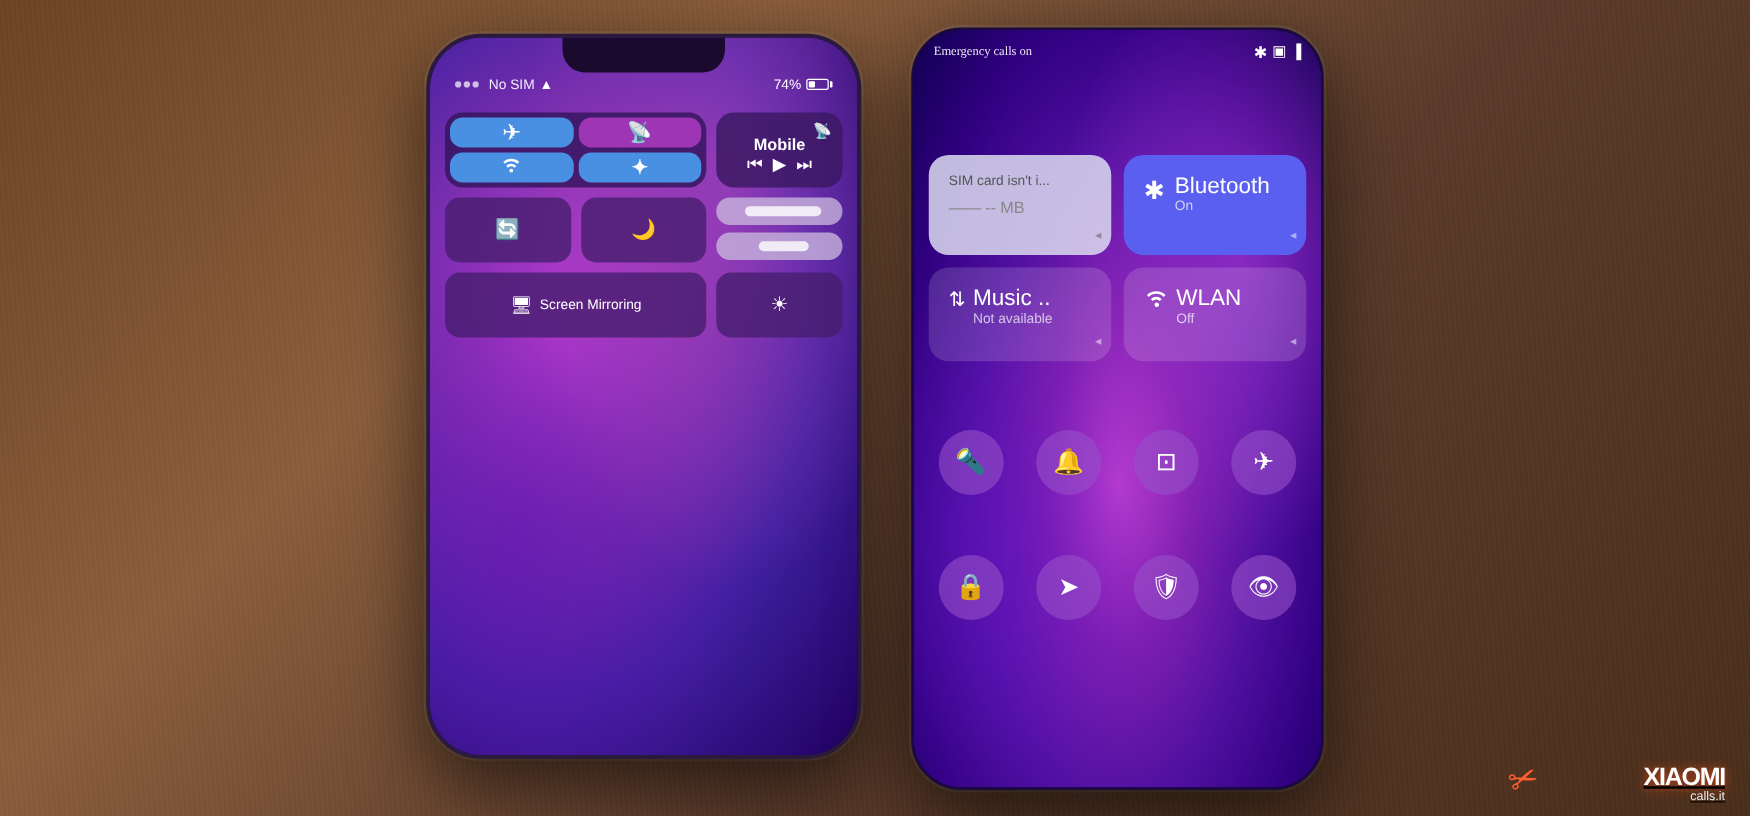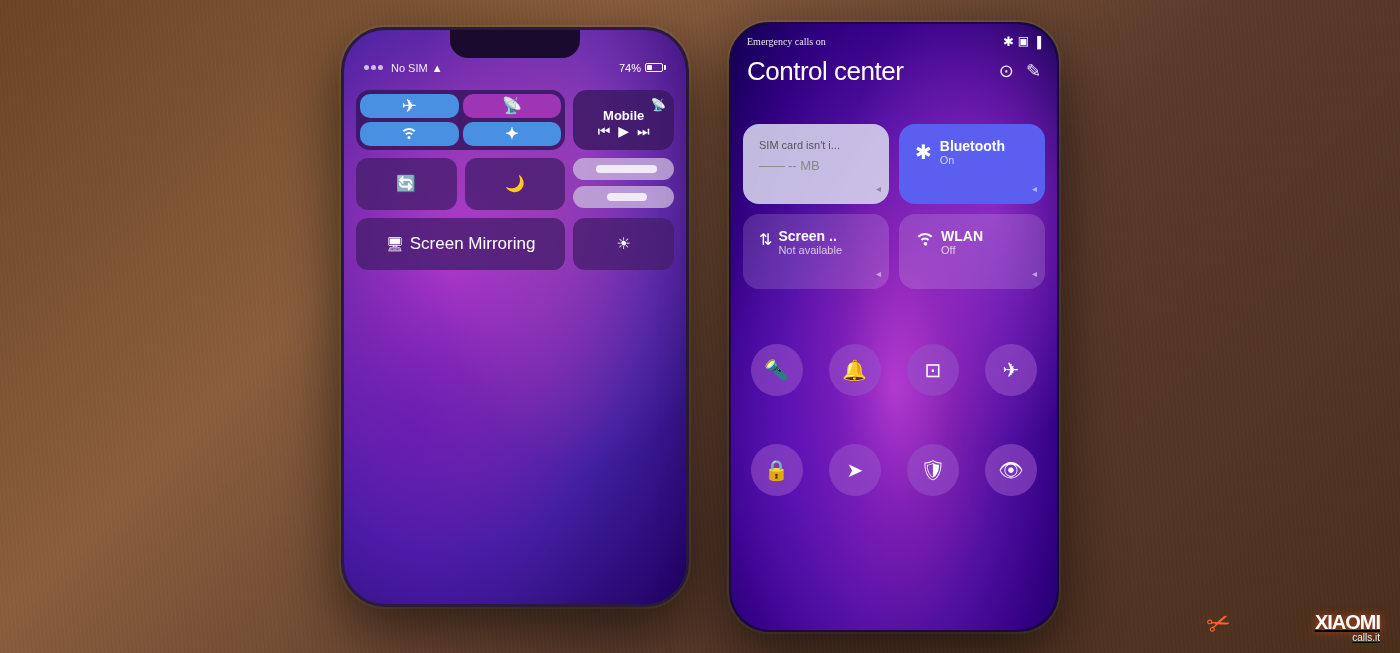--- a/index.html
+++ b/index.html
@@ -361,22 +361,22 @@
       background: rgba(255,255,255,0.15);
     }
     .xiaomi-tile.on {
       background: #5b5ff0;
     }
     .xiaomi-tile.light-off {
       background: rgba(220, 220, 240, 0.85);
     }
 
     .xiaomi-tile-label {
-      font-size: 14px;
-      font-weight: 700;
+      font-size: 18px;
+      font-weight: 400;
       color: white;
     }
     .xiaomi-tile-sublabel {
       font-size: 11px;
       color: rgba(255,255,255,0.7);
     }
 
     
     .xiaomi-circles {
       position: absolute;
@@ -538,21 +538,21 @@
           <div style="background:rgba(200,180,220,0.8);border-radius:12px;height:22px;display:flex;align-items:center;justify-content:center;">
             <span style="width:60%;height:8px;background:rgba(255,255,255,0.8);border-radius:4px;display:block;margin-left:6px;"></span>
           </div>
           <div style="background:rgba(200,180,220,0.8);border-radius:12px;height:22px;display:flex;align-items:center;justify-content:center;">
             <span style="width:40%;height:8px;background:rgba(255,255,255,0.8);border-radius:4px;display:block;margin-left:6px;"></span>
           </div>
         </div>
 
         <div class="ios-tile-wide" style="grid-column: span 2; height:52px; gap:6px;">
           <span style="font-size:14px;">🖥</span>
-          <span style="font-size:17px;font-weight:500;color:white;">Screen Mirroring</span>
+          <span style="font-size:11px;font-weight:500;color:white;">Screen Mirroring</span>
         </div>
         <div class="ios-tile-sm" style="height:52px;">
           <span>☀</span>
         </div>
 
       </div>
     </div>
   </div>
 
   <div class="phone xiaomi">
@@ -560,27 +560,20 @@
 
       <div class="android-status">
         <span class="android-status-text">Emergency calls on</span>
         <div class="android-status-icons">
           <span style="font-size:13px;">✱</span>
           <span style="font-size:12px;">▣</span>
           <span style="font-size:11px;">▐</span>
         </div>
       </div>
 
-      <div class="xiaomi-title-row">
-        <span class="xiaomi-title">Control center</span>
-        <div class="xiaomi-title-icons">
-          <span style="font-size:18px;color:white;opacity:0.9;">⊙</span>
-          <span style="font-size:18px;color:white;opacity:0.9;">✎</span>
-        </div>
-      </div>
 
       <div class="xiaomi-grid">
 
         <div class="xiaomi-tile light-off" style="min-height:80px;">
           <div class="sim-tile-text">
             <span>SIM card isn't i...</span>
           </div>
           <div class="sim-dashes">
             <span>—— </span>
             <span>-- MB</span>
@@ -596,21 +589,21 @@
               <div class="xiaomi-tile-sublabel">On</div>
             </div>
           </div>
           <span class="arrow-right">◂</span>
         </div>
 
         <div class="xiaomi-tile off" style="min-height:75px;">
           <div class="xiaomi-tile-row" style="gap:6px;">
             <span style="color:white;font-size:16px;margin-top:2px;">⇅</span>
             <div>
-              <div class="xiaomi-tile-label">Screen ..</div>
+              <div class="xiaomi-tile-label">Music ..</div>
               <div class="xiaomi-tile-sublabel">Not available</div>
             </div>
           </div>
           <span class="arrow-right">◂</span>
         </div>
 
         <div class="xiaomi-tile off" style="min-height:75px;">
           <div class="xiaomi-tile-row" style="gap:6px;">
             <span style="color:white;font-size:16px;margin-top:2px;">
               <svg width="20" height="16" viewBox="0 0 20 16" fill="white">

